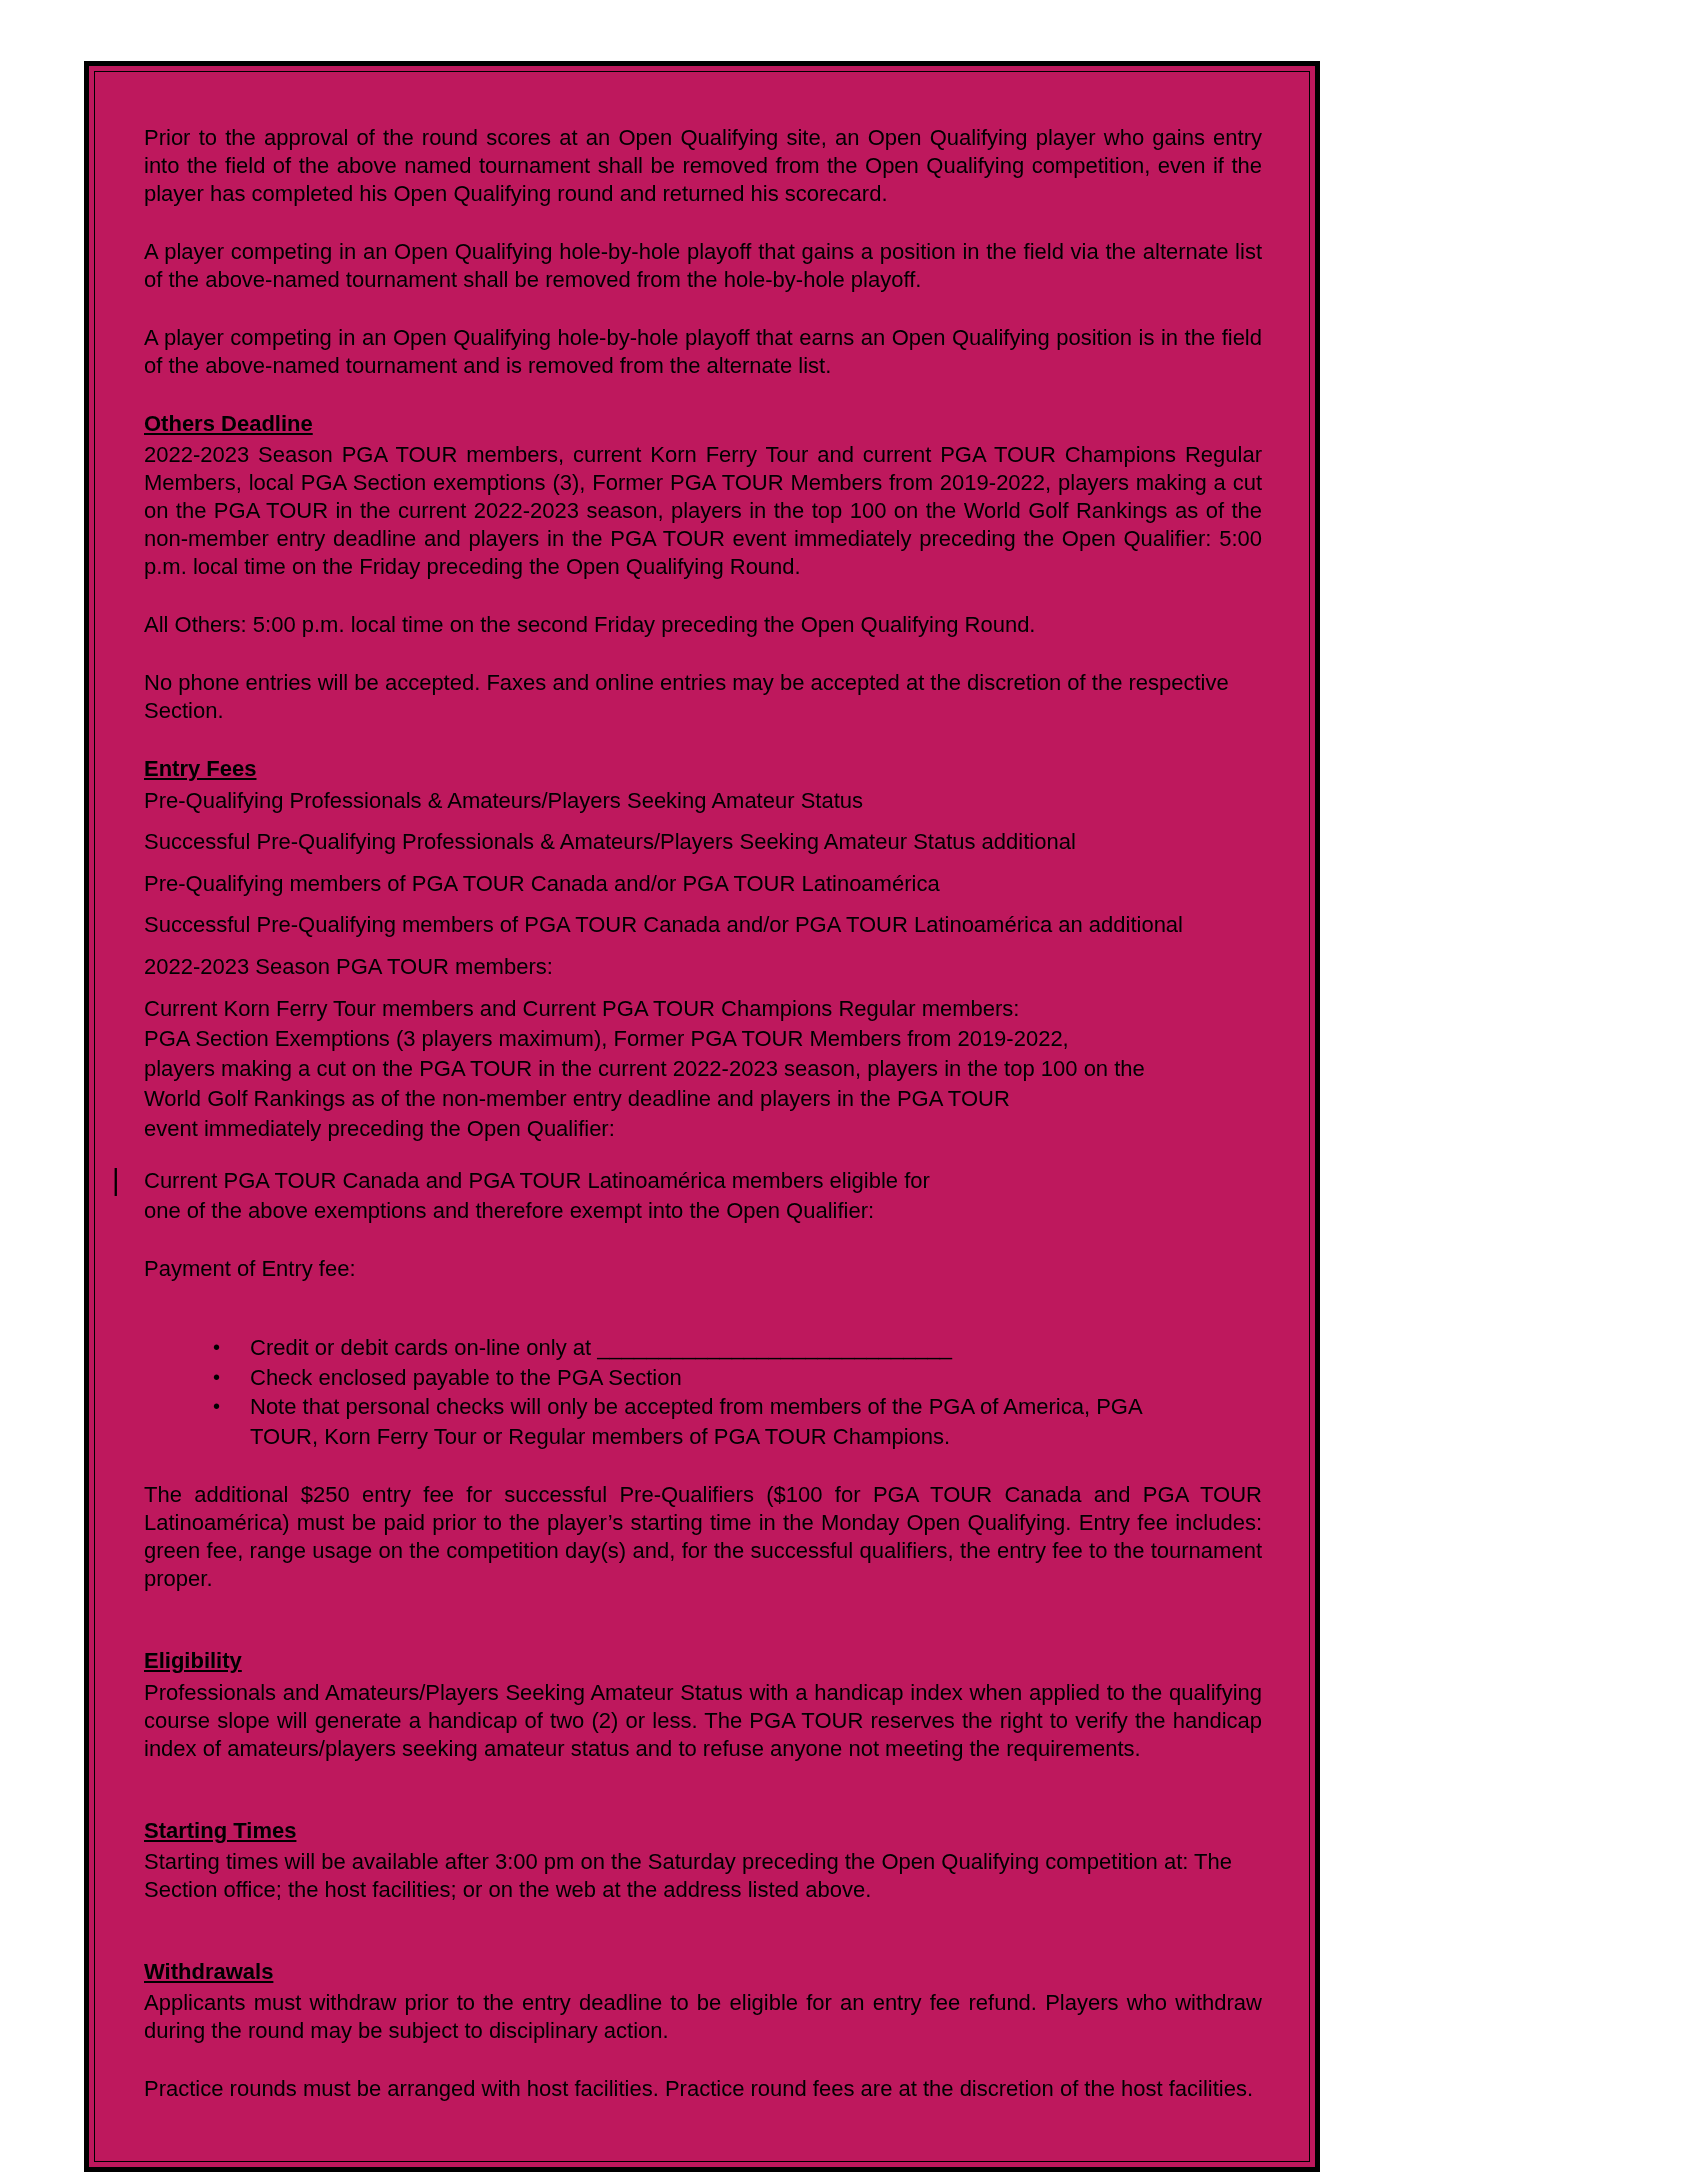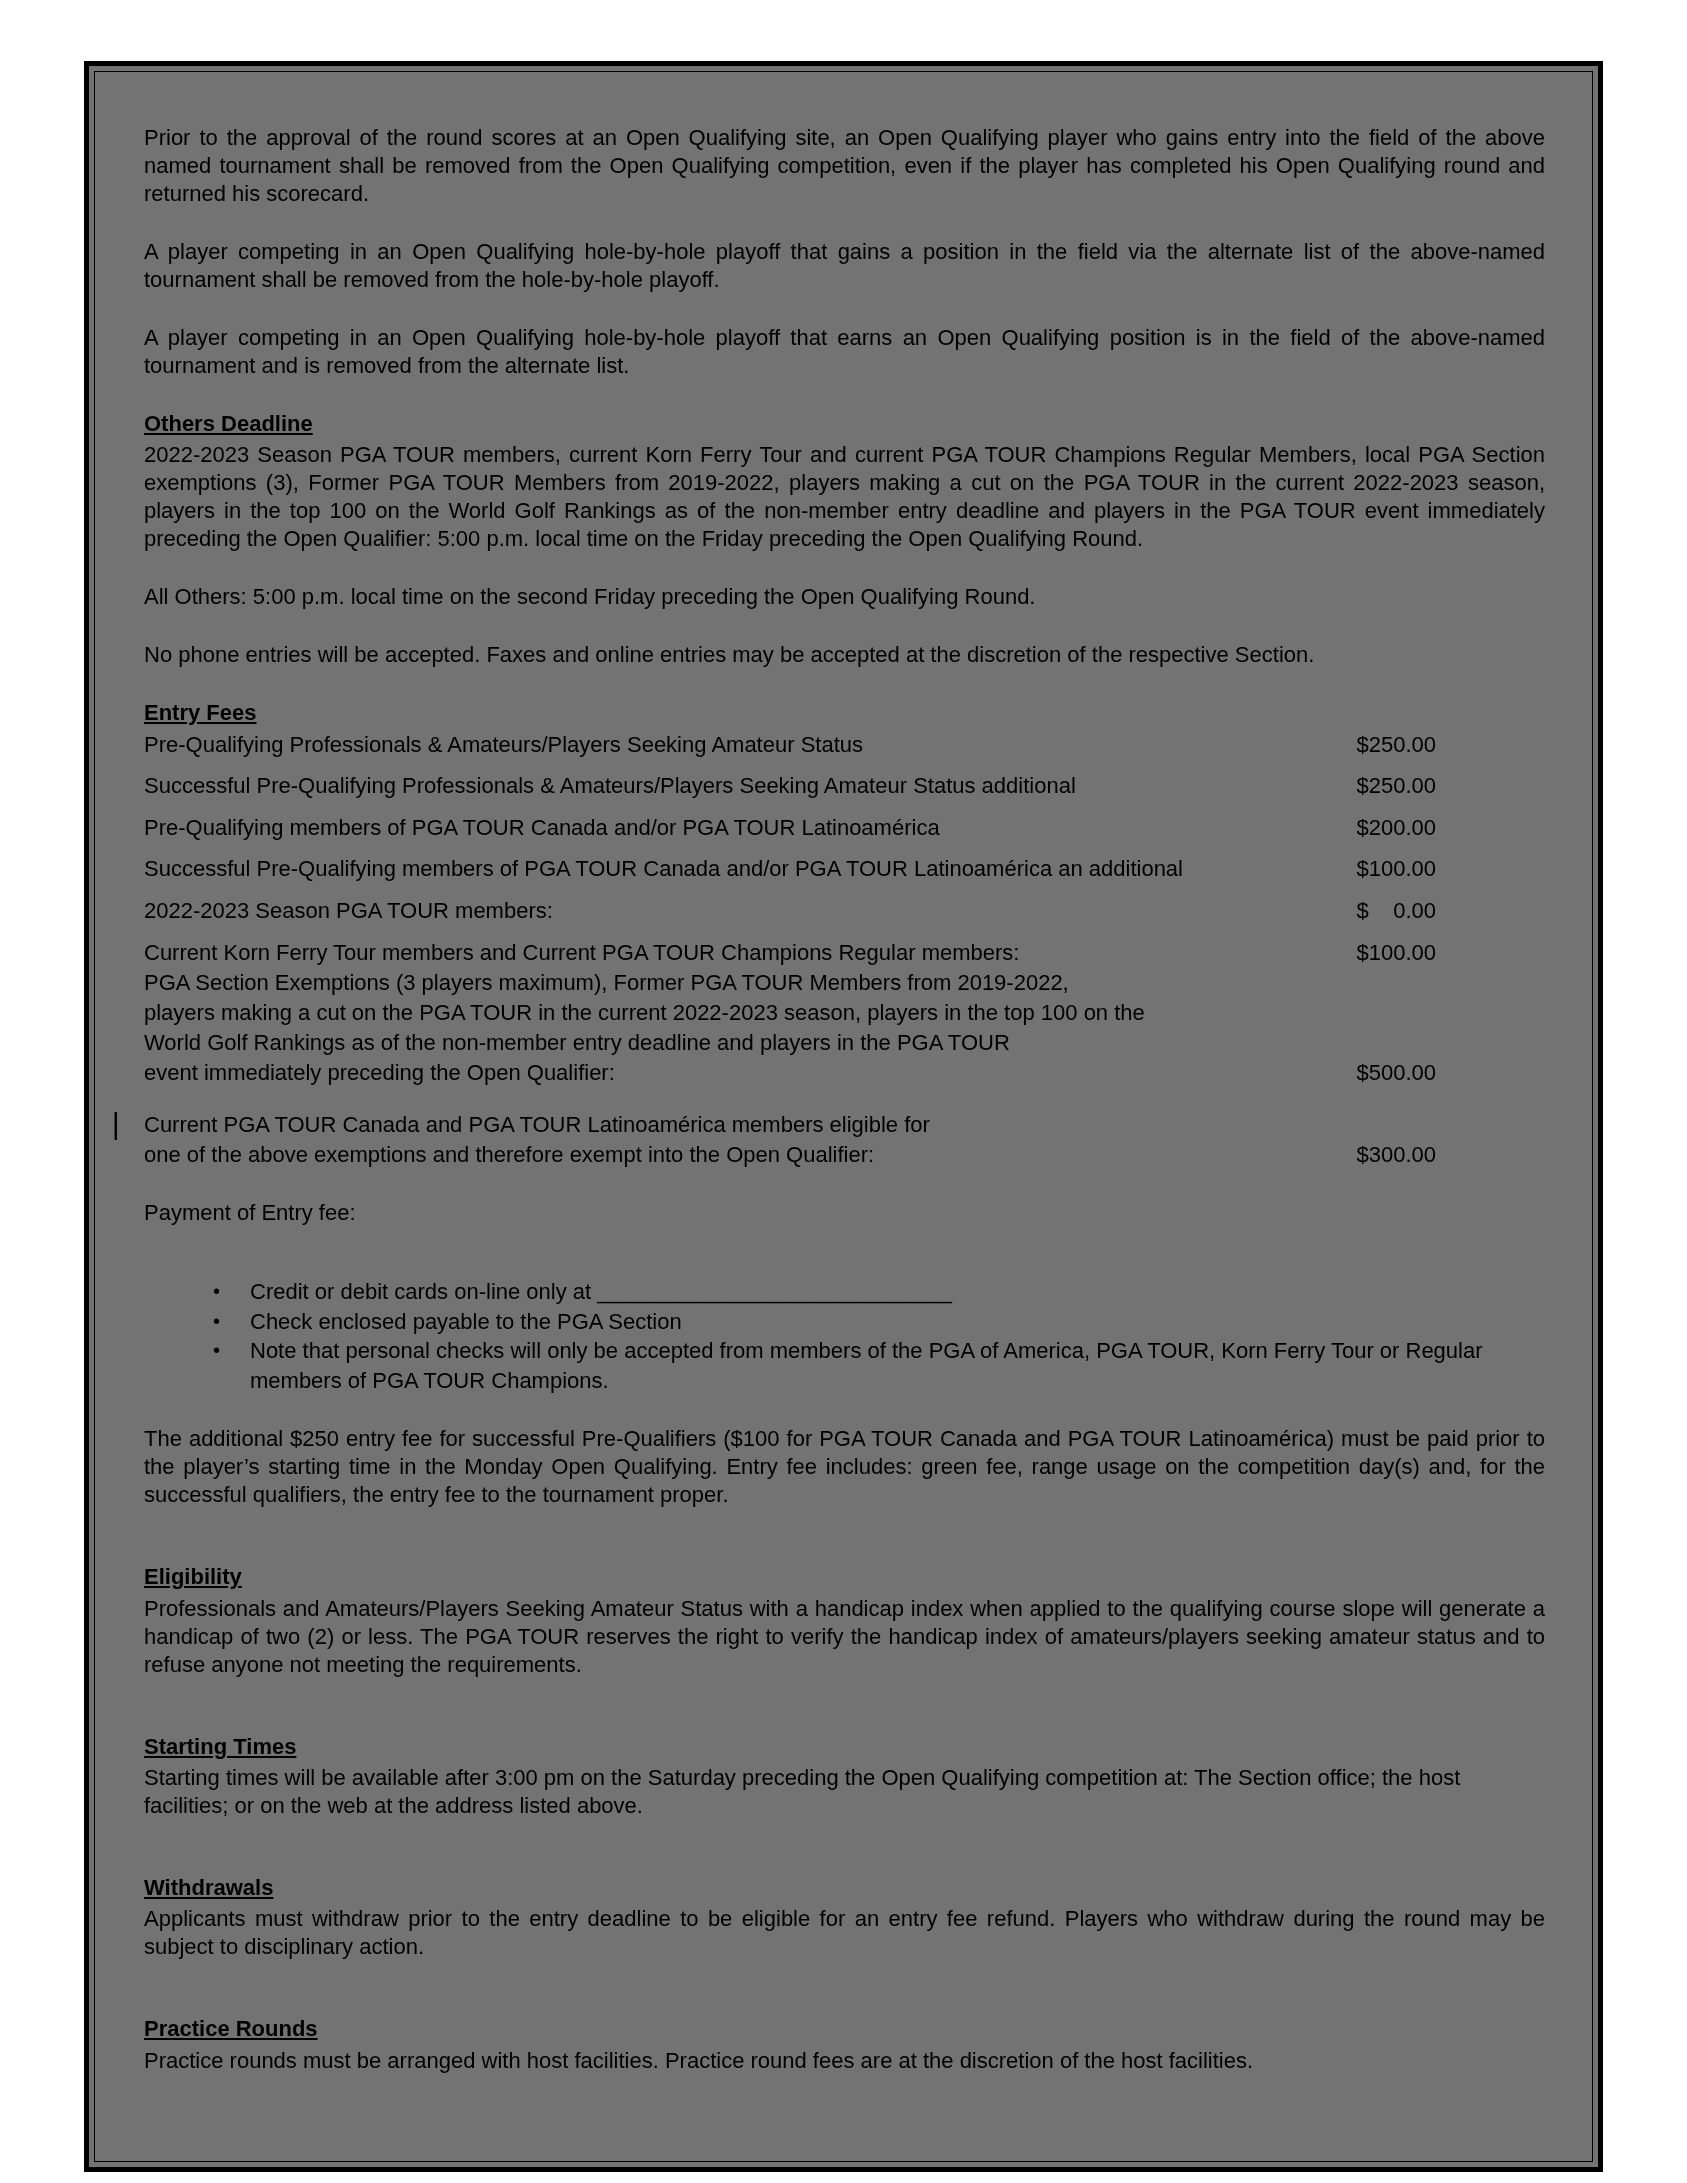--- a/index.html
+++ b/index.html
@@ -8,25 +8,25 @@
     width: 1687px;
     height: 2183px;
     position: relative;
     font-family: "Liberation Sans", sans-serif;
     color: #000000;
   }
   .frame-outer {
     position: absolute;
     left: 84px;
     top: 61px;
-    width: 1519px;
+    width: 1236px;
     height: 2111px;
     border: 5.9px solid #000000;
     padding: 5px;
-    background: #737373;
+    background: #be185d;
   }
   .frame-inner {
     width: 100%;
     height: 100%;
     border: 1.7px solid #000000;
     overflow: hidden;
   }
   .content {
     padding: 52px 47px 0 49px;
     font-size: 22px;
@@ -176,19 +176,18 @@
 
       <h2 class="heading">Eligibility</h2>
       <p class="para">Professionals and Amateurs/Players Seeking Amateur Status with a handicap index when applied to the qualifying course slope will generate a handicap of two (2) or less.  The PGA TOUR reserves the right to verify the handicap index of amateurs/players seeking amateur status and to refuse anyone not meeting the requirements.</p>
 
       <h2 class="heading">Starting Times</h2>
       <p class="para no-justify">Starting times will be available after 3:00 pm on the Saturday preceding the Open Qualifying competition at:  The Section office; the host facilities; or on the web at the address listed above.</p>
 
       <h2 class="heading">Withdrawals</h2>
       <p class="para">Applicants must withdraw prior to the entry deadline to be eligible for an entry fee refund.  Players who withdraw during the round may be subject to disciplinary action.</p>
 
-      <h2 class="heading">Practice Rounds</h2>
       <p class="para no-justify last-para">Practice rounds must be arranged with host facilities.  Practice round fees are at the discretion of the host facilities.</p>
 
     </div>
   </div>
 </div>
 
 
 </body></html>

